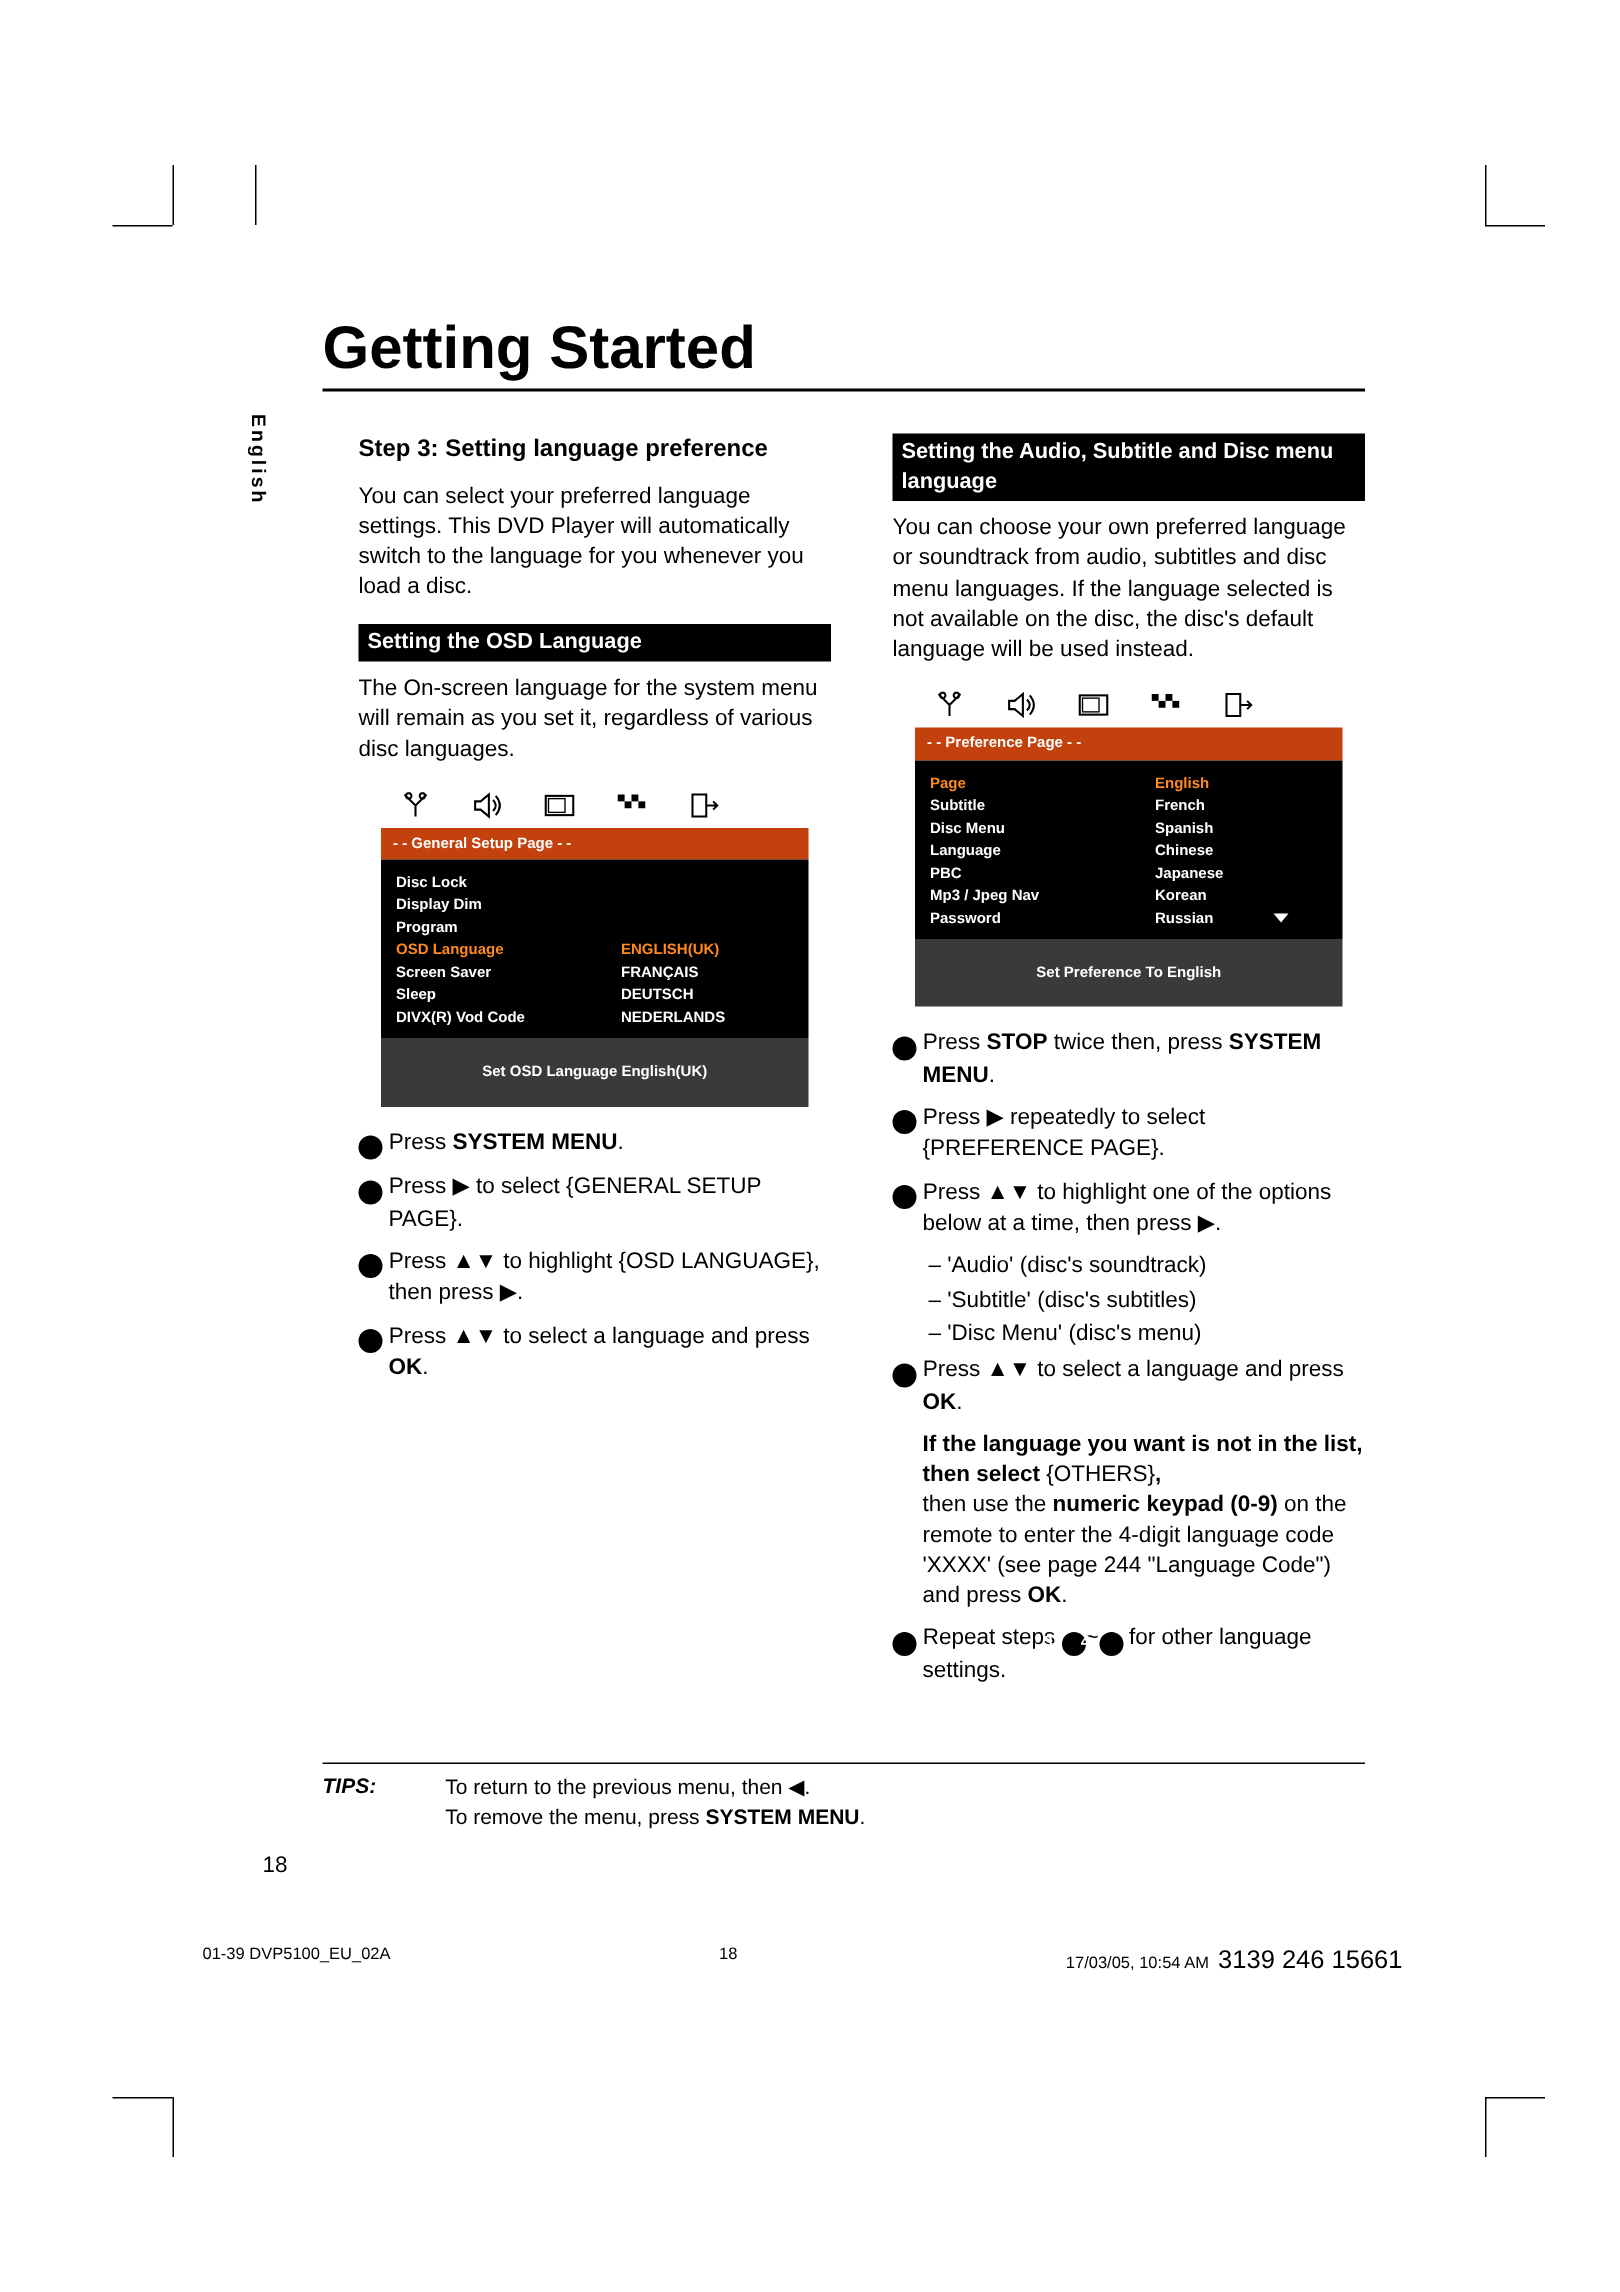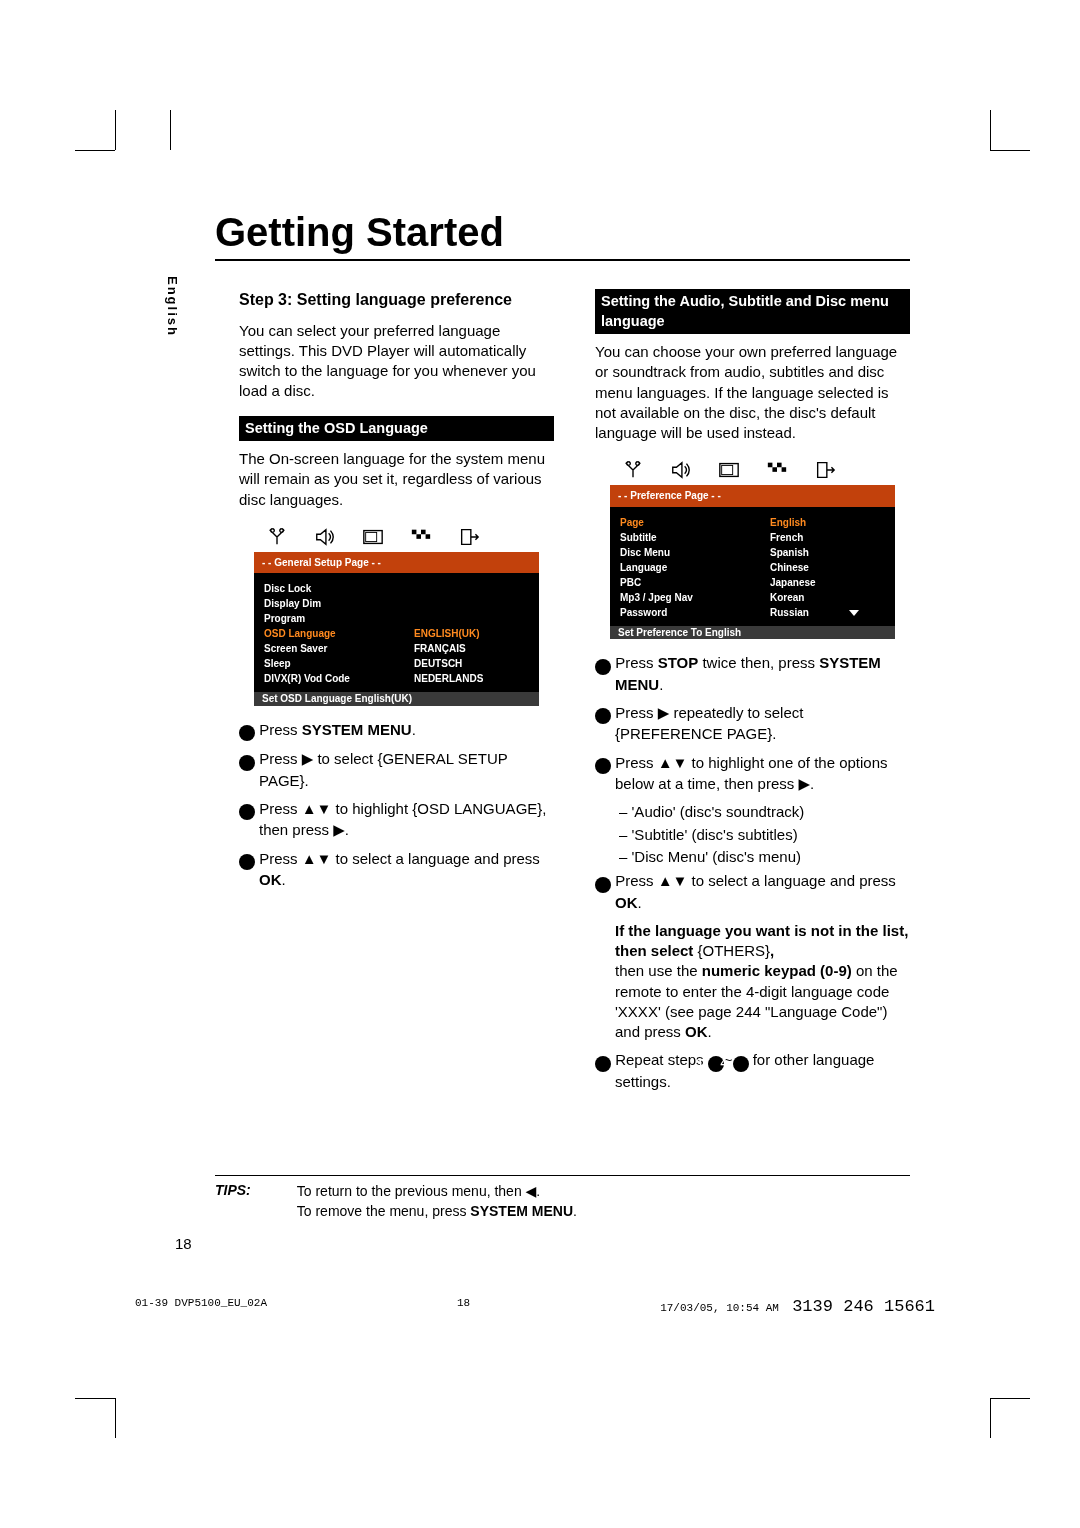--- a/index.html
+++ b/index.html
@@ -69,21 +69,21 @@
     font-family: Arial, sans-serif;
   }
   .osd-icons { display: flex; gap: 22px; padding: 6px 10px 4px 10px; align-items: center; }
   .osd-icons svg { width: 26px; height: 22px; }
   .osd-title-row { background: #c2410c; color: #fff; font-size: 10px; padding: 4px 8px; font-weight: bold; }
   .osd-body { background: #000; color: #fff; font-size: 10px; padding: 8px 10px 6px 10px; }
   .osd-row { display: flex; justify-content: flex-start; gap: 40px; height: 15px; align-items: center; }
   .osd-left { width: 110px; font-weight: bold; }
   .osd-right { font-weight: bold; }
   .highlight-orange { color: #ff8a1f; }
-  .osd-footer { background: #3a3a3a; color: #fff; font-size: 10px; padding: 0 8px; font-weight: bold; }
+  .osd-footer { background: #3a3a3a; color: #fff; font-size: 10px; padding: 16px 8px; font-weight: bold; text-align: center; }
 
   .num-bullet {
     display: inline-flex;
     width: 16px; height: 16px;
     background: #000; color: #fff;
     border-radius: 50%;
     font-size: 11px;
     align-items: center; justify-content: center;
     font-weight: bold;
     vertical-align: -2px;
@@ -109,21 +109,20 @@
   }
   .tips-label { font-style: italic; font-weight: bold; }
   .tips-body { line-height: 1.4; }
   .page-num {
     position: absolute; left: 175px; top: 1235px; font-size: 15px;
   }
   .foot-line {
     position: absolute; top: 1297px; left: 135px; width: 800px;
     font-size: 11px; display: flex; justify-content: space-between;
     color: #000;
-    font-family: Liberation Mono, monospace;
   }
   .osd-scroll { float:right; margin-right:2px; }
 </style>
 </head>
 <body>
 
 <div class="crop-mark crop-tl"></div>
 <div class="crop-tl-inner"></div>
 <div class="crop-mark crop-tr"></div>
 <div class="crop-mark crop-bl"></div>

